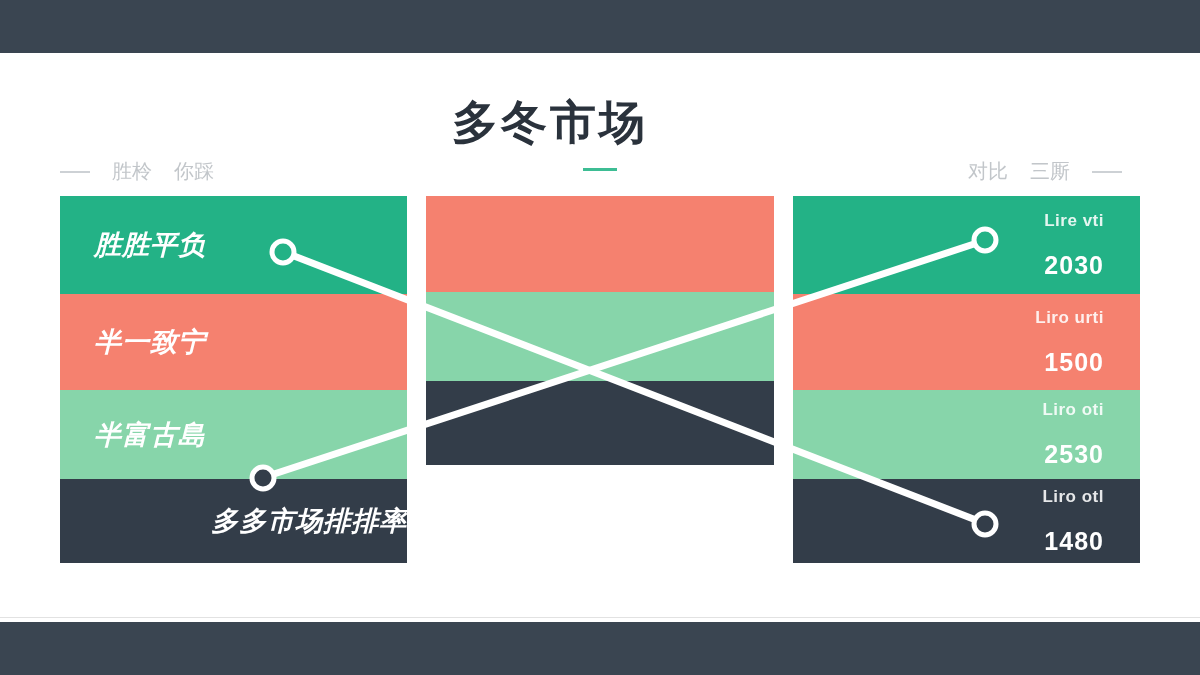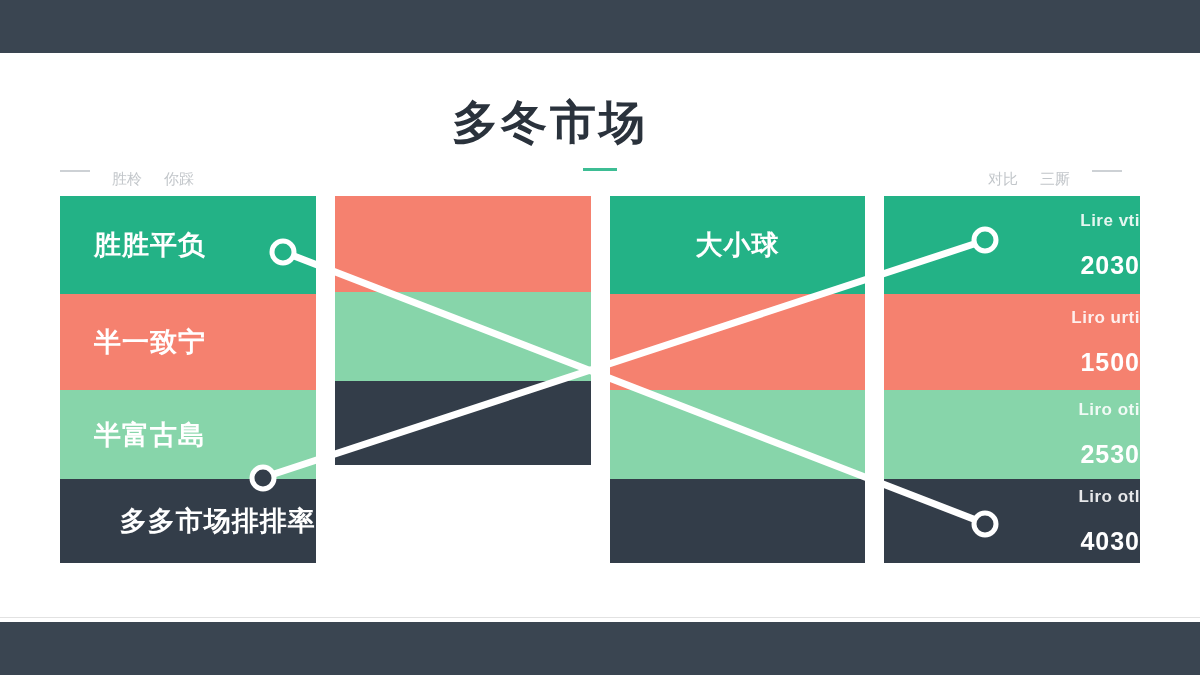--- a/index.html
+++ b/index.html
@@ -12,36 +12,36 @@
   .stage{position:relative;width:1200px;height:675px;background:#fff;}
 
   .topbar{position:absolute;top:0;left:0;width:1200px;height:53px;background:var(--bar);}
   .bottombar{position:absolute;bottom:0;left:0;width:1200px;height:53px;background:var(--bar);}
   .footline{position:absolute;bottom:57px;left:0;width:1200px;height:1px;background:#e2e2e2;}
 
   .title{position:absolute;top:92px;left:0;width:1100px;text-align:center;
          font-size:46px;font-weight:bold;color:var(--title);letter-spacing:3px;}
   .title-underline{position:absolute;top:168px;left:583px;width:34px;height:3px;background:var(--accent);}
 
-  .legend{position:absolute;top:158px;font-size:15px;color:var(--muted);display:flex;align-items:flex-start;gap:22px;margin-top:12px;}
+  .legend{position:absolute;top:158px;font-size:20px;color:var(--muted);display:flex;align-items:center;gap:22px;}
   .legend.left{left:60px;}
   .legend.right{right:78px;}
   .legend .dash{display:inline-block;width:30px;height:2px;background:#cdd1d5;}
 
   .columns{position:absolute;left:60px;top:196px;width:1080px;display:flex;gap:19px;}
   .col{flex:1;display:flex;flex-direction:column;}
   .band{width:100%;display:flex;align-items:center;}
   .h0{height:98px;} .h1{height:96px;} .h2{height:89px;} .h3{height:84px;}
   .bg-green{background:var(--green);} .bg-salmon{background:var(--salmon);}
   .bg-lightgreen{background:var(--lightgreen);} .bg-dark{background:var(--dark);justify-content:flex-end;}
 
-  .band .lbl{color:#fff;font-weight:bold;font-size:27px;padding-left:34px;letter-spacing:1px;white-space:nowrap;}
+  .band .lbl{color:#fff;font-weight:bold;font-size:27px;padding-left:34px;letter-spacing:1px;white-space:nowrap;font-style:italic;}
   .band.center{justify-content:center;}
   .band.center .lbl{padding-left:0;}
-  .band.right{flex-direction:column;justify-content:center;align-items:flex-end;}
+  .band.right{flex-direction:column;justify-content:center;align-items:flex-end;padding-right:36px;}
   .odds-label{color:rgba(255,255,255,.88);font-size:17px;font-weight:600;letter-spacing:.5px;}
   .odds-value{color:#fff;font-size:25px;font-weight:bold;margin-top:20px;letter-spacing:1px;}
 
   .overlay{position:absolute;left:0;top:0;width:1200px;height:675px;pointer-events:none;}
 </style>
 </head>
 <body>
 
 <div class="stage">
   <div class="topbar"></div>
@@ -76,45 +76,37 @@
         <span class="lbl">多多市场排排率</span>
       </div>
     </div>
 
     <div class="col">
       <div class="band h1 bg-salmon"></div>
       <div class="band h2 bg-lightgreen"></div>
       <div class="band h3 bg-dark"></div>
     </div>
 
-    <div class="col">
-      <div class="band h0 bg-green center">
-        <span class="lbl">大小球</span>
-      </div>
-      <div class="band h1 bg-salmon"></div>
-      <div class="band h2 bg-lightgreen"></div>
-      <div class="band h3 bg-dark"></div>
-    </div>
 
     <div class="col">
       <div class="band h0 bg-green right">
         <span class="odds-label">Lire vti</span>
         <span class="odds-value">2030</span>
       </div>
       <div class="band h1 bg-salmon right">
         <span class="odds-label">Liro urti</span>
         <span class="odds-value">1500</span>
       </div>
       <div class="band h2 bg-lightgreen right">
         <span class="odds-label">Liro oti</span>
         <span class="odds-value">2530</span>
       </div>
       <div class="band h3 bg-dark right">
         <span class="odds-label">Liro otl</span>
-        <span class="odds-value">4030</span>
+        <span class="odds-value">1480</span>
       </div>
     </div>
   </div>
 
   <svg class="overlay" viewBox="0 0 1200 675" xmlns="http://www.w3.org/2000/svg">
     <line x1="294" y1="256" x2="976" y2="520" stroke="#ffffff" stroke-width="7" stroke-linecap="round"></line>
     <line x1="274" y1="474" x2="974" y2="244" stroke="#ffffff" stroke-width="7" stroke-linecap="round"></line>
     <circle cx="283" cy="252" r="11" style="fill:var(--green)" stroke="#ffffff" stroke-width="5"></circle>
     <circle cx="263" cy="478" r="11" style="fill:var(--dark)" stroke="#ffffff" stroke-width="5"></circle>
     <circle cx="985" cy="240" r="11" style="fill:var(--green)" stroke="#ffffff" stroke-width="5"></circle>

